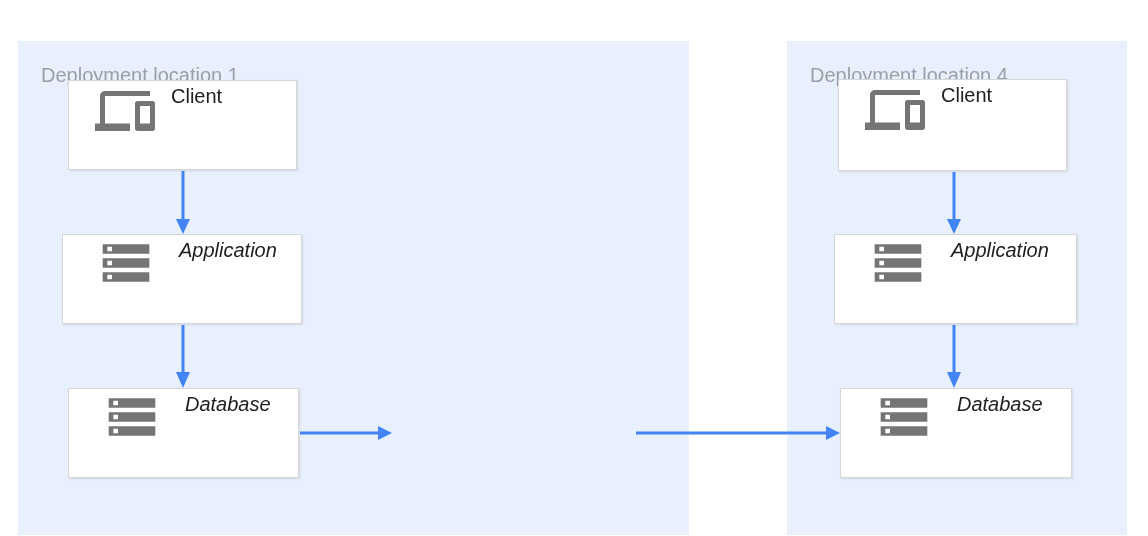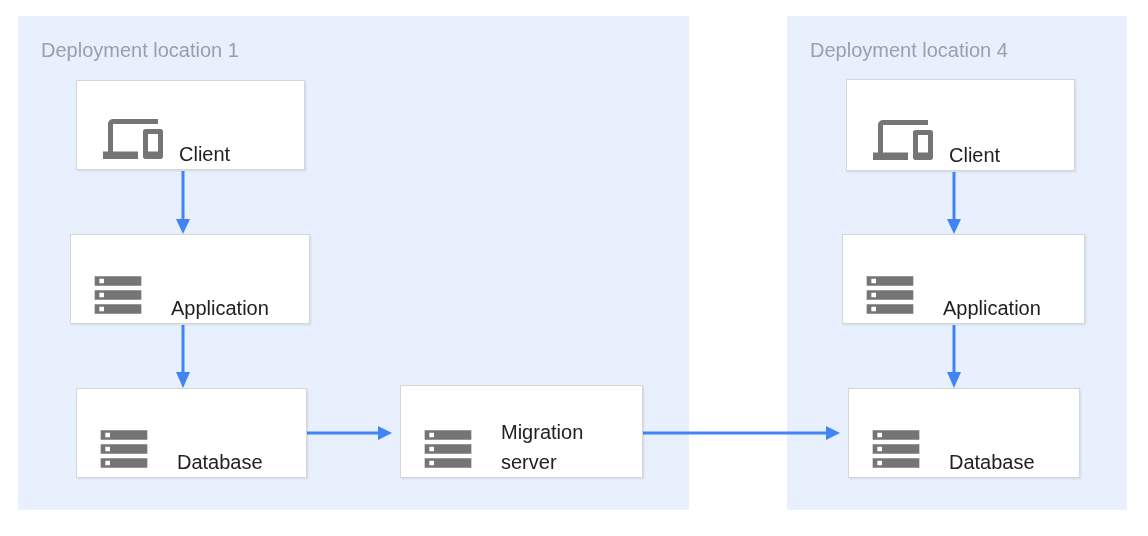--- a/index.html
+++ b/index.html
@@ -11,59 +11,59 @@
   .stage {
     position: relative;
     width: 1148px;
     height: 536px;
     background: var(--canvas-bg, #ffffff);
     overflow: hidden;
   }
   .zone {
     position: absolute;
     background: var(--container-bg, #e8f0fe);
+    margin-top: 25px;
   }
   .zone-1 { left: 18px; top: 16px; width: 671px; height: 494px; }
   .zone-2 { left: 787px; top: 16px; width: 340px; height: 494px; }
   .zone-label {
     position: absolute;
     left: 23px;
     top: 22px;
     font-size: 20px;
     line-height: 24px;
     color: var(--group-label, #9aa0a6);
     white-space: nowrap;
   }
   .node {
     position: absolute;
     background: var(--node-bg, #ffffff);
     border: 1px solid var(--node-border, #d6d6d6);
     box-shadow: 1px 1px 2px rgba(0,0,0,0.10);
     box-sizing: border-box;
     display: flex;
-    align-items: flex-end;
-    margin-left: 8px;
+    align-items: flex-start;
   }
   .node .icon {
     flex: 0 0 auto;
     display: flex;
     align-items: center;
     justify-content: center;
   }
   .node .icon svg { display: block; fill: var(--icon-gray, #757575); }
   .node-label {
     font-size: 20px;
     line-height: 30px;
     color: var(--node-label, #212121);
   }
   
   .node-client { padding-left: 20px; }
   .node-client .icon { margin-right: 10px; }
   
-  .node-server { padding-left: 16px; }
+  .node-server { padding-left: 32px; font-style: italic; }
   .node-server .icon { margin-right: 22px; }
 
   .n-client1      { left: 68px;  top: 80px;  width: 229px; height: 90px; }
   .n-application1 { left: 62px;  top: 234px; width: 240px; height: 90px; }
   .n-database1    { left: 68px;  top: 388px; width: 231px; height: 90px; }
   .n-migration    { left: 392px; top: 385px; width: 243px; height: 93px; }
   .n-client2      { left: 838px; top: 79px;  width: 229px; height: 92px; }
   .n-application2 { left: 834px; top: 234px; width: 243px; height: 90px; }
   .n-database2    { left: 840px; top: 388px; width: 232px; height: 90px; }
 
@@ -144,28 +144,20 @@
 
   <div class="node node-server n-database1">
     <span class="icon">
       <svg width="62" height="56" viewBox="0 0 24 24">
           <path d="M2 20h20v-4H2v4zm2-3h2v2H4v-2zM2 4v4h20V4H2zm4 3H4V5h2v2zm-4 7h20v-4H2v4zm2-3h2v2H4v-2z"></path>
         </svg>
     </span>
     <span class="node-label">Database</span>
   </div>
 
-  <div class="node node-server n-migration">
-    <span class="icon">
-      <svg width="62" height="56" viewBox="0 0 24 24">
-          <path d="M2 20h20v-4H2v4zm2-3h2v2H4v-2zM2 4v4h20V4H2zm4 3H4V5h2v2zm-4 7h20v-4H2v4zm2-3h2v2H4v-2z"></path>
-        </svg>
-    </span>
-    <span class="node-label">Migration server</span>
-  </div>
 
   <div class="node node-client n-client2">
     <span class="icon">
       <svg width="72" height="60" viewBox="0 0 24 24">
           <path d="M4 6h18V4H4c-1.1 0-2 .9-2 2v11H0v3h14v-3H4V6zm19 2h-6c-.55 0-1 .45-1 1v10c0 .55.45 1 1 1h6c.55 0 1-.45 1-1V9c0-.55-.45-1-1-1zm-1 9h-4v-7h4v7z"></path>
         </svg>
     </span>
     <span class="node-label">Client</span>
   </div>
 

